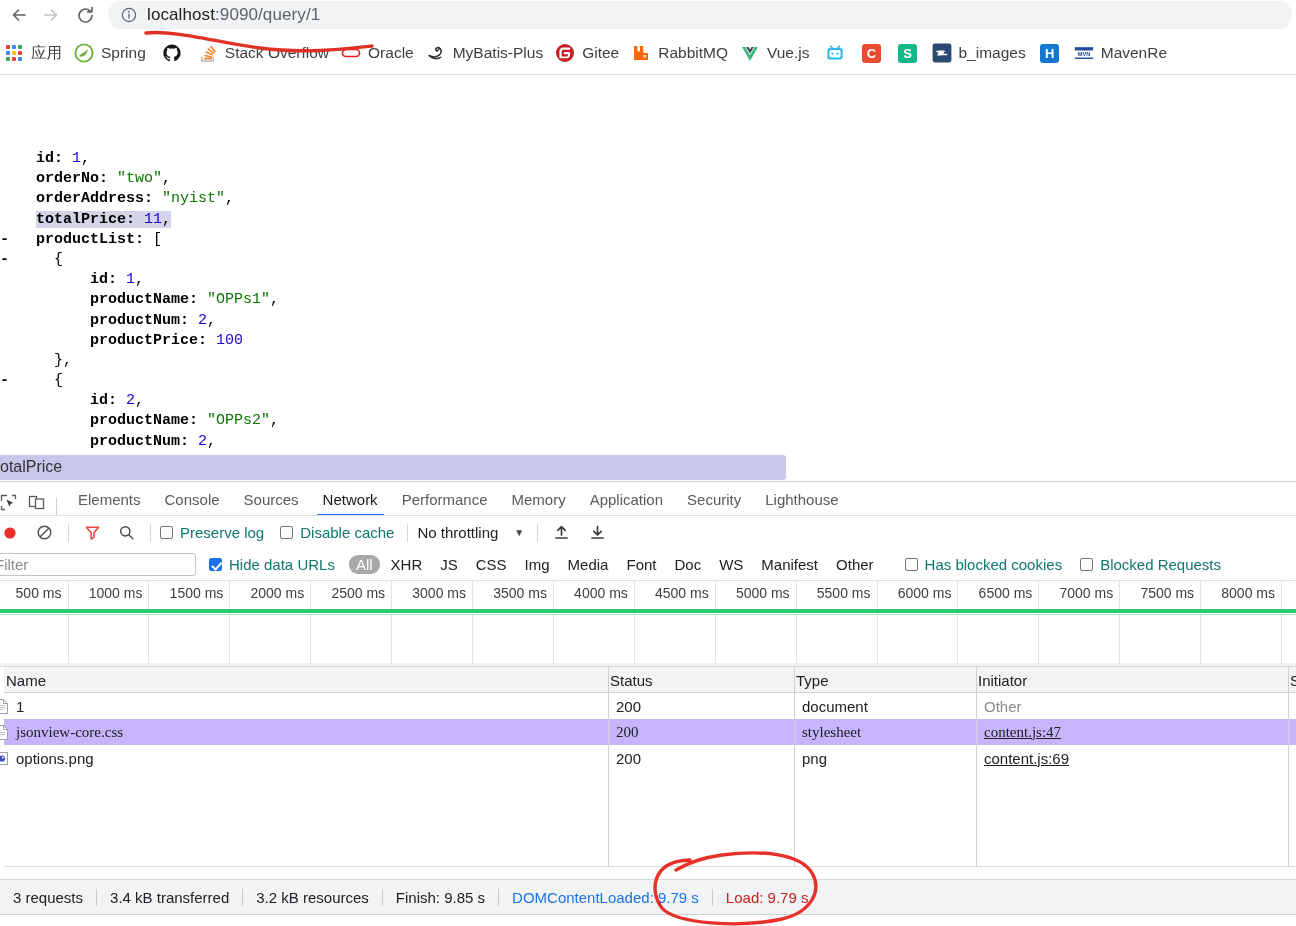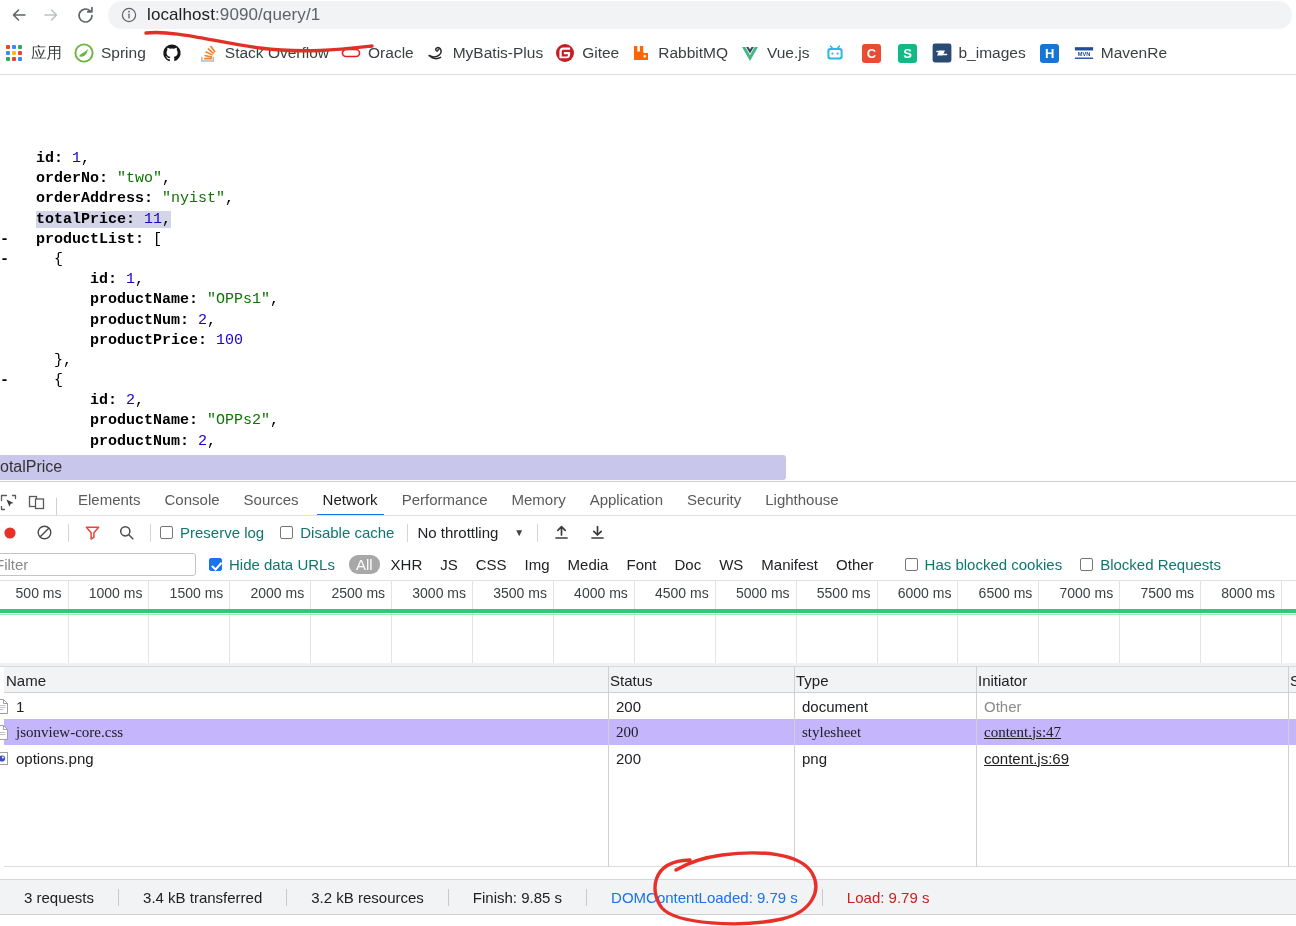--- a/index.html
+++ b/index.html
@@ -131,21 +131,21 @@
           font-size:15px; color:#202124; padding-left:8px; box-sizing:border-box; white-space:nowrap; }
   .cell.name { padding-left:0; }
   .file-ico { width:12px; height:15px; flex:0 0 12px; margin-right:8px; }
   .initiator-link { color:#202124; text-decoration:underline; }
   .initiator-other { color:#8a8a8a; }
   #table-bottom { position:absolute; left:0; top:199px; width:1296px; height:1px; background:#dcdcdc; }
 
   
   #statusbar { position:absolute; left:0; top:399px; width:1296px; height:34px; background:#f1f3f4;
                display:flex; align-items:center; }
-  #statusbar .stat { font-size:15px; color:#202124; white-space:nowrap; padding:0 24px; }
+  #statusbar .stat { font-size:15px; color:#202124; white-space:nowrap; padding:0 13px; }
   #statusbar .stat.blue { color:#1a73e8; }
   #statusbar .stat.red  { color:#c5221f; }
   .ssep { width:1px; height:17px; background:#c9c9c9; flex:0 0 1px; }
   #statusbar-top { position:absolute; left:0; top:398px; width:1296px; height:1px; background:#d7d7d7; }
   #statusbar-bot { position:absolute; left:0; top:433px; width:1296px; height:1px; background:#d0d0d0; }
 
   
   #annots { position:absolute; left:0; top:0; width:1296px; height:926px; pointer-events:none; }
 </style>
 </head>

